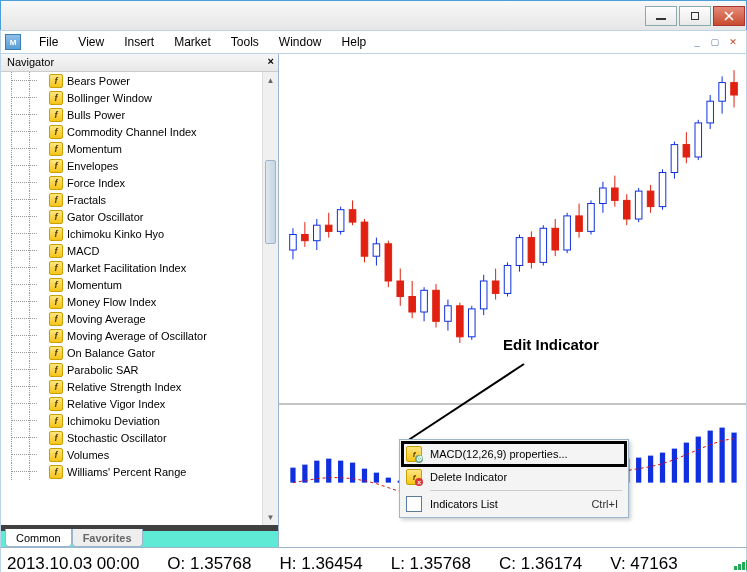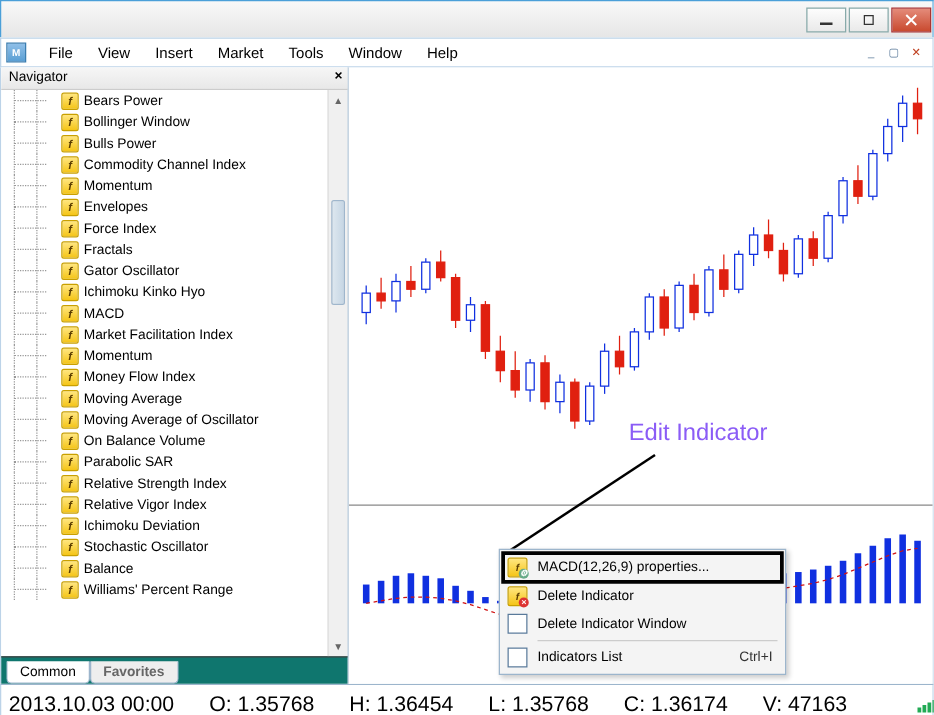--- a/index.html
+++ b/index.html
@@ -34,28 +34,28 @@
 .treeitem { display:flex; align-items:center; height:17px; font-size:11px; color:#000; cursor:pointer; white-space:nowrap;}
 .treeitem .dots { width:48px; height:17px; position:relative; }
 .treeitem .dots::before { content:""; position:absolute; left:10px; top:0; bottom:0; border-left:1px dotted #999; }
 .treeitem .dots::after { content:""; position:absolute; left:10px; top:8px; width:26px; border-top:1px dotted #999; }
 .treeitem .dots .v2 { position:absolute; left:28px; top:0; bottom:0; border-left:1px dotted #999; }
 .fx-icon { width:14px; height:14px; background:linear-gradient(#ffe680,#f5c518); border:1px solid #c9a000; border-radius:2px; margin-right:4px; display:flex; align-items:center; justify-content:center; font-size:9px; font-style:italic; color:#5a3c00; font-weight:bold;}
 .scrollbar { position:absolute; right:0; top:0; bottom:0; width:16px; background:#f0f0f0; border-left:1px solid #ddd;}
 .scrollbar .thumb { position:absolute; left:2px; right:2px; top:88px; height:84px; background:linear-gradient(to right,#dde7ef,#c6d6e4); border:1px solid #9fb6cc; border-radius:2px;}
 .scrollbar .arr { position:absolute; left:0;right:0; height:16px; display:flex;align-items:center;justify-content:center; font-size:8px; color:#666;}
 .scrollbar .arr.up{top:0;} .scrollbar .arr.dn{bottom:0;}
-.nav-tabs { height:22px; border-top:1px solid #404040; display:flex; align-items:flex-end; padding-left:4px; background:#0f766e; font-size:11px;}
+.nav-tabs { height:22px; border-top:6px solid #404040; display:flex; align-items:flex-end; padding-left:4px; background:#5eead4; font-size:11px;}
 .nav-tab { padding:3px 10px 2px; border:1px solid #9cb5cc; border-top:none; background:#fff; margin-right:0; border-radius:0 0 4px 4px;}
 .nav-tab.inactive{background:#eee;color:#666;font-weight:bold;}
 
 
 .chart { flex:1; position:relative; background:#fff; overflow:hidden; }
 .chart svg { position:absolute; top:0; left:0; }
-.annotation { position:absolute; font-size:19px; font-weight:normal; color:#8b5cf6; }
+.annotation { position:absolute; font-size:15px; font-weight:bold; color:#000000; }
 .ann-line { position:absolute; }
 
 
 .ctxmenu { position:absolute; background:#f4f4f4; border:1px solid #9cb5cc; box-shadow:2px 2px 4px rgba(0,0,0,.2); font-size:11px; padding:2px; }
 .ctxrow { height:22px; display:flex; align-items:center; padding:0 26px 0 4px; cursor:pointer; position:relative; white-space:nowrap;}
 .ctxrow.highlight { border:3px solid #000; margin:-1px; padding:0 24px 0 2px; height:26px;}
 .ctxrow .cicon { width:16px;height:16px;margin-right:8px; display:flex;align-items:center;justify-content:center; }
 .ctxrow .shortcut { position:absolute; right:8px; color:#333; }
 .ctxsep { height:1px; background:#ccc; margin:2px 4px 2px 28px; }
 .cicon.fx { background:linear-gradient(#ffe680,#f5c518); border:1px solid #c9a000; border-radius:2px; font-size:8px; font-style:italic; color:#5a3c00; font-weight:bold; position:relative;}
@@ -229,21 +229,21 @@
               <div class="v2"></div>
             </div>
             <div class="fx-icon">f</div>
             <span>Moving Average of Oscillator</span>
           </div>
           <div class="treeitem">
             <div class="dots">
               <div class="v2"></div>
             </div>
             <div class="fx-icon">f</div>
-            <span>On Balance Volume</span>
+            <span>On Balance Gator</span>
           </div>
           <div class="treeitem">
             <div class="dots">
               <div class="v2"></div>
             </div>
             <div class="fx-icon">f</div>
             <span>Parabolic SAR</span>
           </div>
           <div class="treeitem">
             <div class="dots">
@@ -271,21 +271,21 @@
               <div class="v2"></div>
             </div>
             <div class="fx-icon">f</div>
             <span>Stochastic Oscillator</span>
           </div>
           <div class="treeitem">
             <div class="dots">
               <div class="v2"></div>
             </div>
             <div class="fx-icon">f</div>
-            <span>Balance</span>
+            <span>Volumes</span>
           </div>
           <div class="treeitem">
             <div class="dots">
               <div class="v2"></div>
             </div>
             <div class="fx-icon">f</div>
             <span>Williams' Percent Range</span>
           </div>
         </div>
       <div class="scrollbar">
@@ -427,24 +427,20 @@
 
     <div class="ctxmenu" style="left:120px; top:385px; width:230px;">
       <div class="ctxrow highlight">
         <div class="cicon fx">f<span class="badge gear">⚙</span></div>
         <span>MACD(12,26,9) properties...</span>
       </div>
       <div class="ctxrow">
         <div class="cicon fx">f<span class="badge del">×</span></div>
         <span>Delete Indicator</span>
       </div>
-      <div class="ctxrow">
-        <div class="cicon win"></div>
-        <span>Delete Indicator Window</span>
-      </div>
       <div class="ctxsep"></div>
       <div class="ctxrow">
         <div class="cicon list"></div>
         <span>Indicators List</span>
         <span class="shortcut">Ctrl+I</span>
       </div>
     </div>
   </div>
 </div>
 

